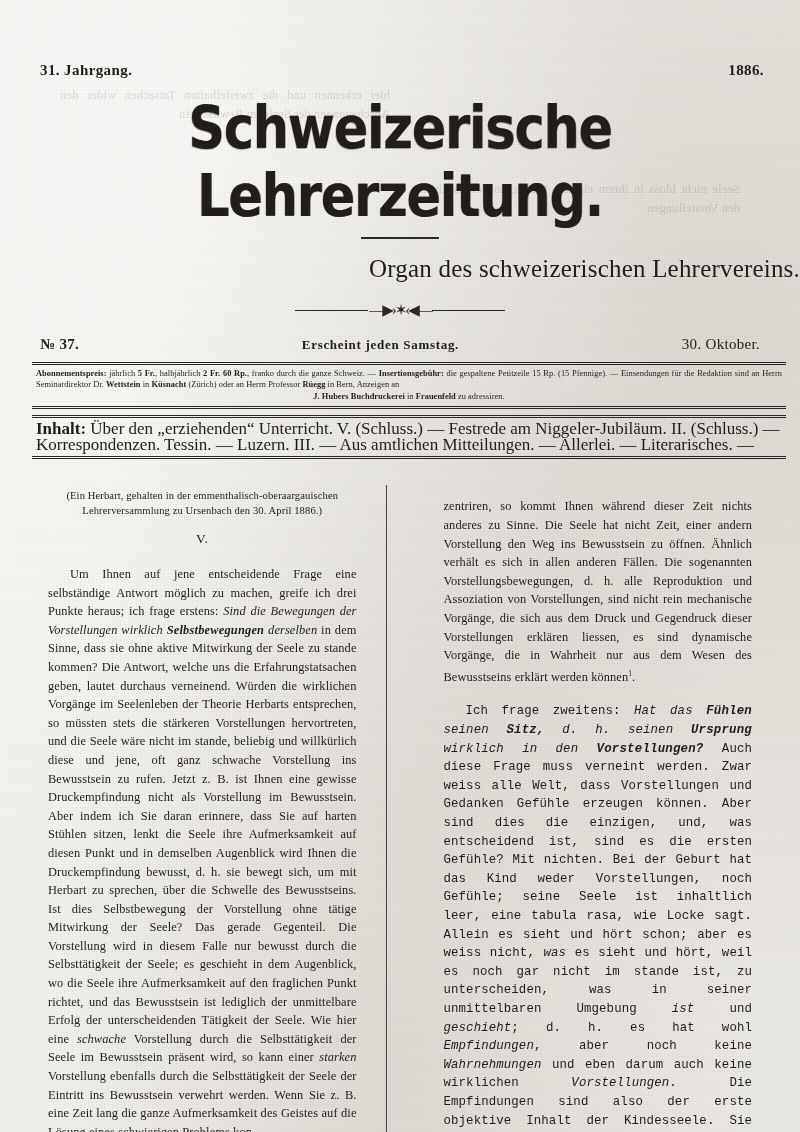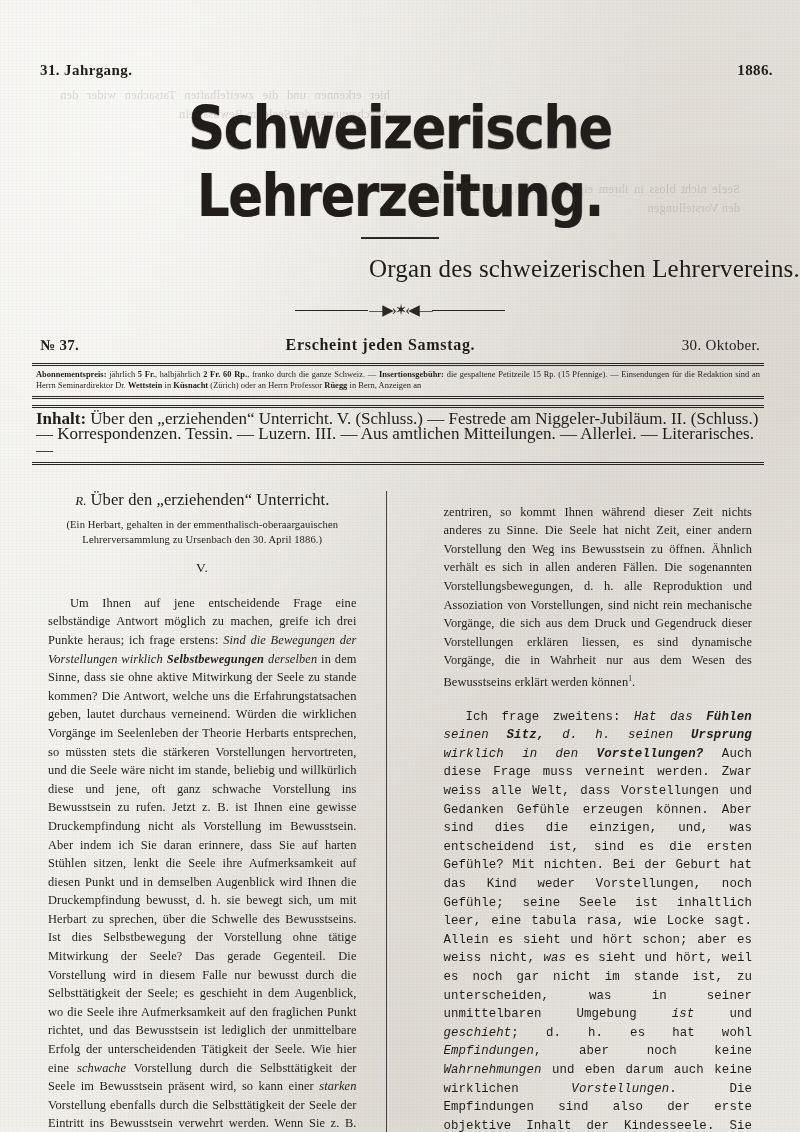--- a/index.html
+++ b/index.html
@@ -56,21 +56,21 @@
     line-height: 18.6px;
     text-align: justify;
     letter-spacing: .2px;
   }
 
   
   .mast-top {
     display: flex;
     justify-content: space-between;
     align-items: baseline;
-    padding: 62px 27px 0 40px;
+    padding: 62px 36px 0 40px;
     font-weight: bold;
     font-size: 15px;
     letter-spacing: .4px;
   }
   .mast-title {
     text-align: center;
     font-family: "DejaVu Sans", sans-serif;
     font-weight: bold;
     font-size: 50px;
     letter-spacing: -1.2px;
@@ -109,26 +109,26 @@
   }
 
   .mast-line3 {
     display: flex;
     justify-content: space-between;
     align-items: baseline;
     padding: 18px 40px 0 40px;
     font-size: 15px;
   }
   .issue-no { font-weight: bold; letter-spacing: .3px; }
-  .freq { font-weight: bold; font-size: 16px; letter-spacing: .7px; }
+  .freq { font-weight: bold; font-size: 13px; letter-spacing: .7px; }
   .date { font-weight: normal; letter-spacing: .3px; }
 
   
   .band {
-    margin: 9px 36px 0 32px;
+    margin: 9px 14px 0 32px;
     border-top: 3px double #2a2724;
     border-bottom: 3px double #2a2724;
     padding: 3px 4px 4px 4px;
   }
   .band.inhalt { margin-top: 6px; border-top-width: 3px; }
   .fineprint {
     font-size: 8.4px;
     line-height: 11.4px;
     text-align: justify;
     letter-spacing: .05px;
@@ -238,35 +238,33 @@
     <div class="mast-line3">
       <span class="issue-no">№ 37.</span>
       <span class="freq">Erscheint jeden Samstag.</span>
       <span class="date">30. Oktober.</span>
     </div>
 
     <div class="band">
       <div class="fineprint">
         <b>Abonnementspreis:</b><span> jährlich </span><b>5 Fr.</b><span>, halbjährlich </span><b>2 Fr. 60 Rp.</b><span>, franko durch die ganze Schweiz. — </span><b>Insertionsgebühr:</b><span> die gespaltene Petitzeile 15 Rp. (15 Pfennige). —</span>
         <span>Einsendungen für die Redaktion sind an Herrn Seminardirektor Dr. </span><b>Wettstein</b><span> in </span><b>Küsnacht</b><span> (Zürich) oder an Herrn Professor </span><b>Rüegg</b><span> in Bern, Anzeigen an</span>
+        <span class="lastline"><b>J. Hubers Buchdruckerei</b><span> in </span><b>Frauenfeld</b><span> zu adressiren.</span></span>
       </div>
     </div>
 
     <div class="band inhalt">
       <div class="inhalt-text">
         <b>Inhalt:</b><span> Über den „erziehenden“ Unterricht. V. (Schluss.) — Festrede am Niggeler-Jubiläum. II. (Schluss.) — Korrespondenzen. Tessin. — Luzern. III. — Aus amtlichen Mitteilungen. — Allerlei. — Literarisches. —</span>
       </div>
     </div>
 
     <div class="cols">
 
       <div class="col left">
-        <div class="art-head">
-          <span class="sig">R.</span><span>Über den „erziehenden“ Unterricht.</span>
-        </div>
         <div class="art-sub">
           <span>(Ein Herbart, gehalten in der emmenthalisch-oberaargauischen</span><br>
           <span>Lehrerversammlung zu Ursenbach den 30. April 1886.)</span>
         </div>
         <div class="sect-num">V.</div>
 
         <p class="body"><span>Um Ihnen auf jene entscheidende Frage eine selbständige Antwort möglich zu machen, greife ich drei Punkte heraus; ich frage erstens: </span><span class="i">Sind die Bewegungen der Vorstellungen wirklich </span><span class="bi">Selbstbewegungen</span><span class="i"> derselben</span><span> in dem Sinne, dass sie ohne aktive Mitwirkung der Seele zu stande kommen? Die Antwort, welche uns die Erfahrungstatsachen geben, lautet durchaus verneinend. Würden die wirklichen Vorgänge im Seelenleben der Theorie Herbarts entsprechen, so müssten stets die stärkeren Vorstellungen hervortreten, und die Seele wäre nicht im stande, beliebig und willkürlich diese und jene, oft ganz schwache Vorstellung ins Bewusstsein zu rufen. Jetzt z. B. ist Ihnen eine gewisse Druckempfindung nicht als Vorstellung im Bewusstsein. Aber indem ich Sie daran erinnere, dass Sie auf harten Stühlen sitzen, lenkt die Seele ihre Aufmerksamkeit auf diesen Punkt und in demselben Augenblick wird Ihnen die Druckempfindung bewusst, d. h. sie bewegt sich, um mit Herbart zu sprechen, über die Schwelle des Bewusstseins. Ist dies Selbstbewegung der Vorstellung ohne tätige Mitwirkung der Seele? Das gerade Gegenteil. Die Vorstellung wird in diesem Falle nur bewusst durch die Selbsttätigkeit der Seele; es geschieht in dem Augenblick, wo die Seele ihre Aufmerksamkeit auf den fraglichen Punkt richtet, und das Bewusstsein ist lediglich der unmittelbare Erfolg der unterscheidenden Tätigkeit der Seele. Wie hier eine </span><span class="i">schwache</span><span> Vorstellung durch die Selbsttätigkeit der Seele im Bewusstsein präsent wird, so kann einer </span><span class="i">starken</span><span> Vorstellung ebenfalls durch die Selbsttätigkeit der Seele der Eintritt ins Bewusstsein verwehrt werden. Wenn Sie z. B. eine Zeit lang die ganze Aufmerksamkeit des Geistes auf die Lösung eines schwierigen Problems kon-</span></p>
       </div>
 
       <div class="coldiv"></div>

